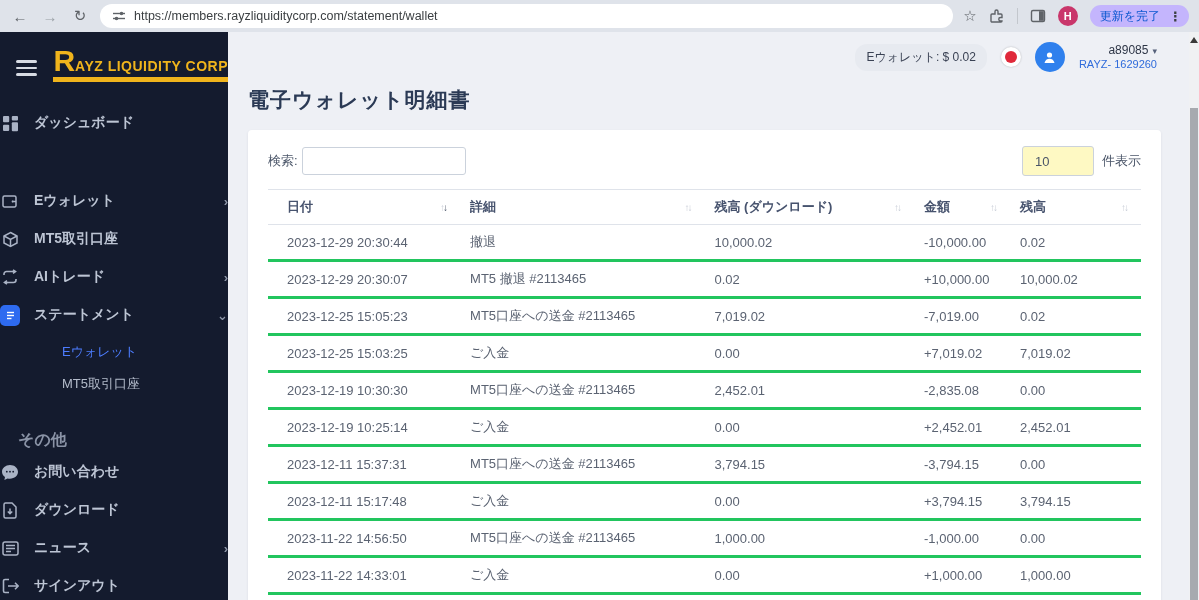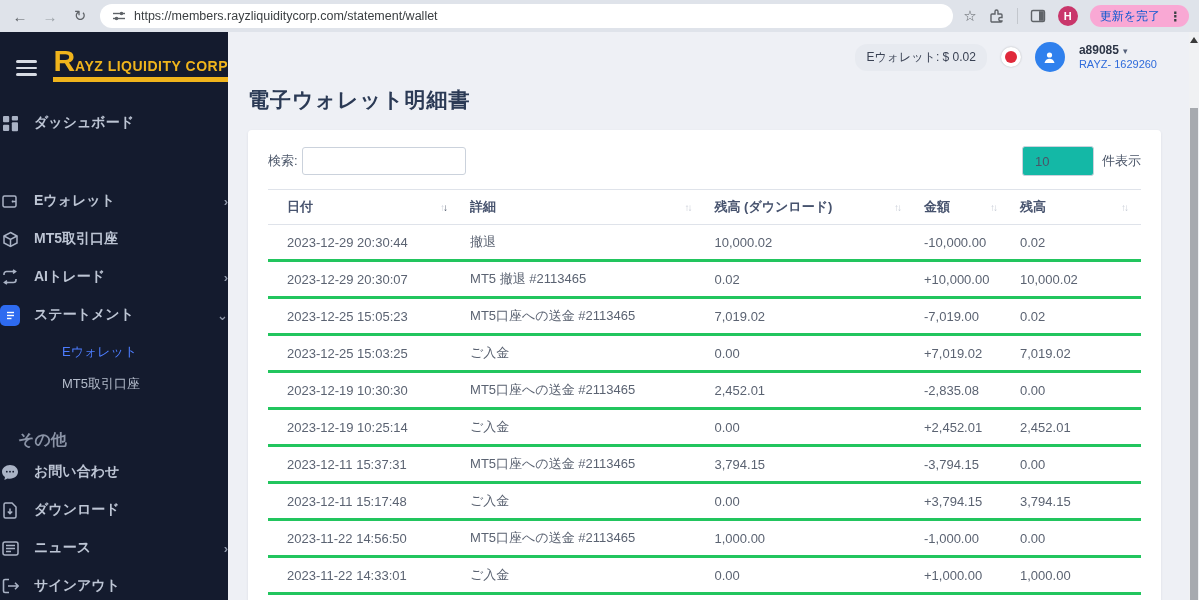--- a/index.html
+++ b/index.html
@@ -15,21 +15,21 @@
     align-items:center; padding:0 12px; gap:8px; }
   .tune-ico svg { display:block; }
   .url-text { font-size:12.5px; color:#3c4043; }
   .chrome-right { display:flex; align-items:center; gap:12px; }
   .star { font-size:15px; color:#5f6368; }
   .ext-ico svg, .panel-ico svg { display:block; }
   .vdiv { width:1px; height:16px; background:#c3c7cd; }
   .chrome-avatar { width:20px; height:20px; border-radius:50%; background:#c9366b;
     color:#fff; font-size:11px; font-weight:bold; display:flex; align-items:center;
     justify-content:center; }
-  .update-pill { height:22px; background:#f9a8d4; border-radius:12px; display:flex;
+  .update-pill { height:22px; background:#c4b5fd; border-radius:12px; display:flex;
     align-items:center; padding:0 4px 0 10px; gap:6px; }
   .update-pill span.lbl { font-size:12px; color:#0b57d0; }
   .kebab { color:#3c4043; font-size:13px; font-weight:bold; padding:0 3px; }
 
   
   .app { display:flex; height:568px; position:relative; background:#eef0f5; }
 
   
   .sidebar { width:228px; min-width:228px; background:#141b2e; color:#bdc5d4; overflow:hidden; }
   .logo-row { display:flex; align-items:flex-start; padding:16px 0 8px 16px;text-align:center; }
@@ -60,37 +60,37 @@
   .main-header { height:44px; display:flex; align-items:center; justify-content:flex-end;
     gap:14px; padding:6px 42px 0 20px; }
   .wallet-badge { background:#e7eaf0; border-radius:12px; padding:5px 11px; font-size:12px;
     color:#3a4254; }
   .flag { width:20px; height:20px; border-radius:50%; background:#fff;
     box-shadow:0 0 2px rgba(0,0,0,.25); display:flex; align-items:center; justify-content:center; }
   .flag .dot { width:12px; height:12px; border-radius:50%; background:#e0293a; }
   .user-avatar { width:30px; height:30px; border-radius:50%; background:#2f80ed;
     display:flex; align-items:center; justify-content:center; }
   .user-meta { line-height:1.25; }
-  .user-name { font-size:12px; font-weight:bold; color:#2e3647; }
+  .user-name { font-size:12px; font-weight:normal; color:#2e3647;text-align:right; }
   .user-name .dd { font-size:9px; color:#55607a; margin-left:4px; }
   .user-id { font-size:11px; color:#2f6bdb; }
 
   .page-title { margin:10px 0 16px 20px; font-size:21px; font-weight:bold;
     color:#2b3a55; letter-spacing:1px; }
 
   .card { margin:0 38px 0 20px; background:#fff; border-radius:4px;
     box-shadow:0 1px 3px rgba(20,30,60,.08); padding:16px 20px 14px; }
   .toolbar { display:flex; justify-content:space-between; align-items:center; margin-bottom:13px; }
   .search-wrap { display:flex; align-items:center; gap:4px; font-size:13px; color:#4a5568; }
   .search-input { width:164px; height:28px; border:1px solid #cbd2dc; border-radius:3px;
     font-size:13px; padding:0 6px; outline:none; }
   .len-wrap { display:flex; align-items:center; gap:8px; font-size:13px; color:#4a5568; }
   .len-select { width:72px; height:30px; border:1px solid #cbd2dc; border-radius:3px;
     font-size:13px; color:#4a5568; display:flex; align-items:center; padding-left:12px;
-    cursor:pointer; background:#14b8a6; }
+    cursor:pointer; background:#fef9c3; }
 
   table { width:100%; border-collapse:collapse; font-size:13px; table-layout:fixed; }
   col.c1{width:22%} col.c2{width:28%} col.c3{width:24%} col.c4{width:11%} col.c5{width:15%}
   thead th { border-top:1px solid #dfe3ea; border-bottom:1px solid #dfe3ea;
     padding:8px 10px; color:#47536e; font-weight:bold; text-align:left; }
   thead th .th-inner { display:flex; align-items:center; justify-content:space-between; }
   .sort { font-size:10px; letter-spacing:-2px; color:#c7ccd6; padding-right:4px; }
   .sort .on { color:#4a5568; }
   tbody td { padding:8px 10px; border-bottom:3px solid #22c55e; color:#5b6372;
     overflow:hidden; white-space:nowrap; }

